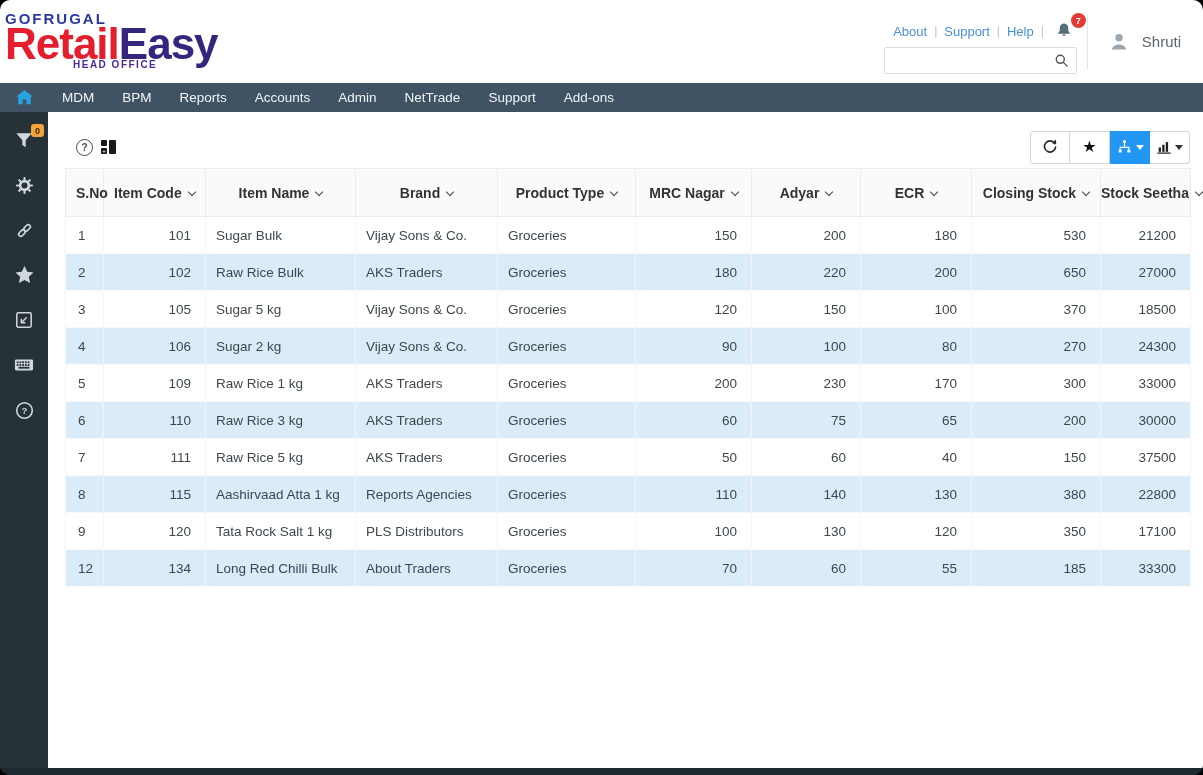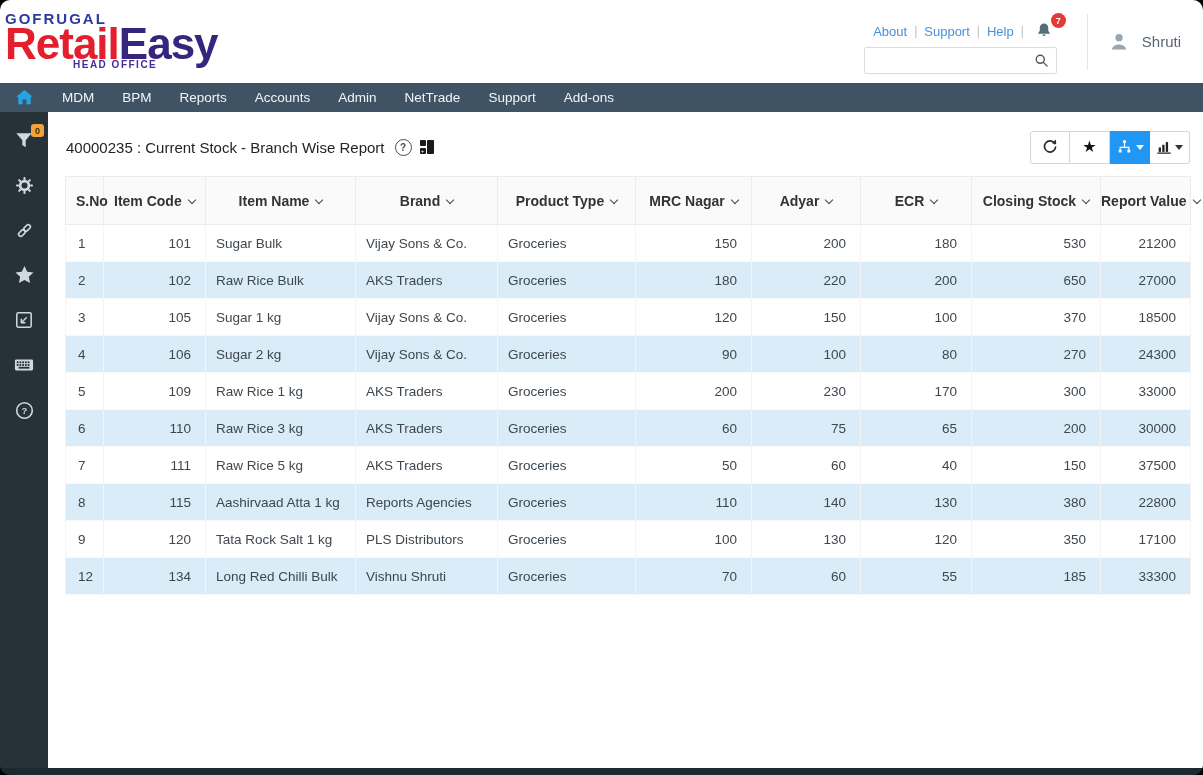--- a/index.html
+++ b/index.html
@@ -30,21 +30,21 @@
     display:flex; align-items:center; justify-content:center; padding:0 3px;
   }
   .search-box {
     width:193px; height:27px; border:1px solid #d9dde1; background:#fff;
     display:flex; align-items:center; border-radius:2px;
   }
   .search-box input { flex:1; border:none; outline:none; font-size:13px; padding:0 6px; min-width:0; }
   .search-btn { width:28px; display:flex; align-items:center; justify-content:center; cursor:pointer; }
 
   .user-chip {
-    border-left:1px solid #e2e6e9; height:56px; margin-left:20px; padding:0 22px 0 18px;
+    border-left:1px solid #e2e6e9; height:56px; margin-left:0; padding:0 22px 0 18px;
     display:flex; align-items:center; gap:10px; cursor:pointer;
   }
   .user-name { font-size:15px; color:#5a6570; }
 
   
   .navbar { height:29px; background:#3f5365; display:flex; align-items:stretch; flex:0 0 auto; }
   .nav-home { width:48px; display:flex; align-items:center; justify-content:center; cursor:pointer; }
   .nav-item {
     color:#f2f5f7; font-size:13.5px; display:flex; align-items:center;
     padding:10px 14px; cursor:pointer;
@@ -85,21 +85,21 @@
   }
   .tool-btn:first-child { border-left:1px solid #d2d6d9; border-radius:3px 0 0 3px; }
   .tool-btn:last-child { border-radius:0 3px 3px 0; }
   .tool-btn.active { background:#2196f3; border-color:#2196f3; }
   .star-glyph { font-size:16px; color:#111; line-height:1; }
   .caret-down { width:0; height:0; border-left:4px solid transparent; border-right:4px solid transparent; border-top:5px solid #333; }
   .tool-btn.active .caret-down { border-top-color:#fff; }
 
   
   .table-wrap { padding:4px 13px 0 17px; }
-  table.report { width:1125px; border-collapse:collapse; table-layout:fixed;margin-top:8px; }
+  table.report { width:1125px; border-collapse:collapse; table-layout:fixed; }
   table.report th {
     height:48px; background:#fafafa; border:1px solid #ececec;
     font-size:14px; font-weight:bold; color:#333; text-align:center; white-space:nowrap;
   }
   table.report th.al { text-align:left; padding-left:10px; }
   .chev {
     display:inline-block; width:6px; height:6px;
     border-right:1.8px solid #444; border-bottom:1.8px solid #444;
     transform:rotate(45deg); margin-left:7px; position:relative; top:-3px;
   }
@@ -271,21 +271,20 @@
           <svg width="19" height="19" viewBox="0 0 20 20">
               <circle cx="10" cy="10" r="8.2" fill="none" stroke="#cfd8dc" stroke-width="1.7"></circle>
               <text x="10" y="14" text-anchor="middle" font-size="10" font-weight="bold" fill="#cfd8dc" font-family="Liberation Sans, sans-serif">?</text>
             </svg>
         </span>
       </span>
     </div>
 
     <div class="main">
       <div class="title-bar">
-        <span class="report-title">40000235 : Current Stock - Branch Wise Report</span>
         <span class="title-icons">
           <span class="help-circle">?</span>
           <span class="grid-icon">
             <span class="colL">
               <span class="sq"></span>
               <span class="sq plus">+</span>
             </span>
             <span class="tall"></span>
           </span>
         </span>
@@ -349,21 +348,21 @@
             <tr>
               <th class="al"><span>S.No</span></th>
               <th class="al"><span>Item Code</span><span class="chev"></span></th>
               <th><span>Item Name</span><span class="chev"></span></th>
               <th><span>Brand</span><span class="chev"></span></th>
               <th><span>Product Type</span><span class="chev"></span></th>
               <th><span>MRC Nagar</span><span class="chev"></span></th>
               <th><span>Adyar</span><span class="chev"></span></th>
               <th><span>ECR</span><span class="chev"></span></th>
               <th><span>Closing Stock</span><span class="chev"></span></th>
-              <th><span>Report Value</span><span class="chev"></span></th>
+              <th><span>Stock Seetha</span><span class="chev"></span></th>
             </tr>
           </thead>
           <tbody>
               <tr>
                 <td>1</td>
                 <td>101</td>
                 <td>Sugar Bulk</td>
                 <td>Vijay Sons &amp; Co.</td>
                 <td>Groceries</td>
                 <td>150</td>
@@ -380,21 +379,21 @@
                 <td>Groceries</td>
                 <td>180</td>
                 <td>220</td>
                 <td>200</td>
                 <td>650</td>
                 <td>27000</td>
               </tr>
               <tr>
                 <td>3</td>
                 <td>105</td>
-                <td>Sugar 1 kg</td>
+                <td>Sugar 5 kg</td>
                 <td>Vijay Sons &amp; Co.</td>
                 <td>Groceries</td>
                 <td>120</td>
                 <td>150</td>
                 <td>100</td>
                 <td>370</td>
                 <td>18500</td>
               </tr>
               <tr>
                 <td>4</td>
@@ -465,21 +464,21 @@
                 <td>100</td>
                 <td>130</td>
                 <td>120</td>
                 <td>350</td>
                 <td>17100</td>
               </tr>
               <tr>
                 <td>12</td>
                 <td>134</td>
                 <td>Long Red Chilli Bulk</td>
-                <td>Vishnu Shruti</td>
+                <td>About Traders</td>
                 <td>Groceries</td>
                 <td>70</td>
                 <td>60</td>
                 <td>55</td>
                 <td>185</td>
                 <td>33300</td>
               </tr>
             </tbody>
         </table>
       </div>

